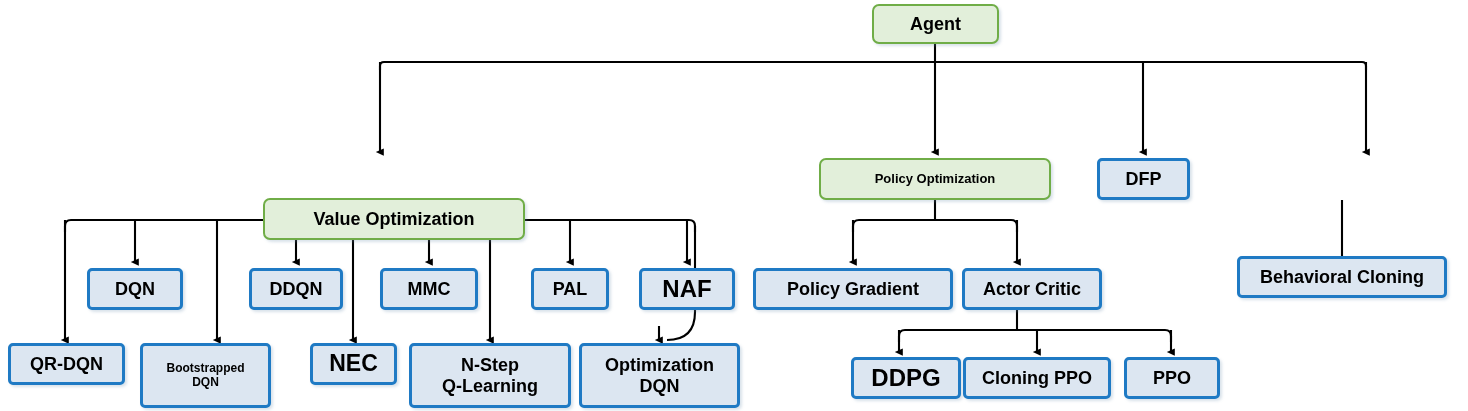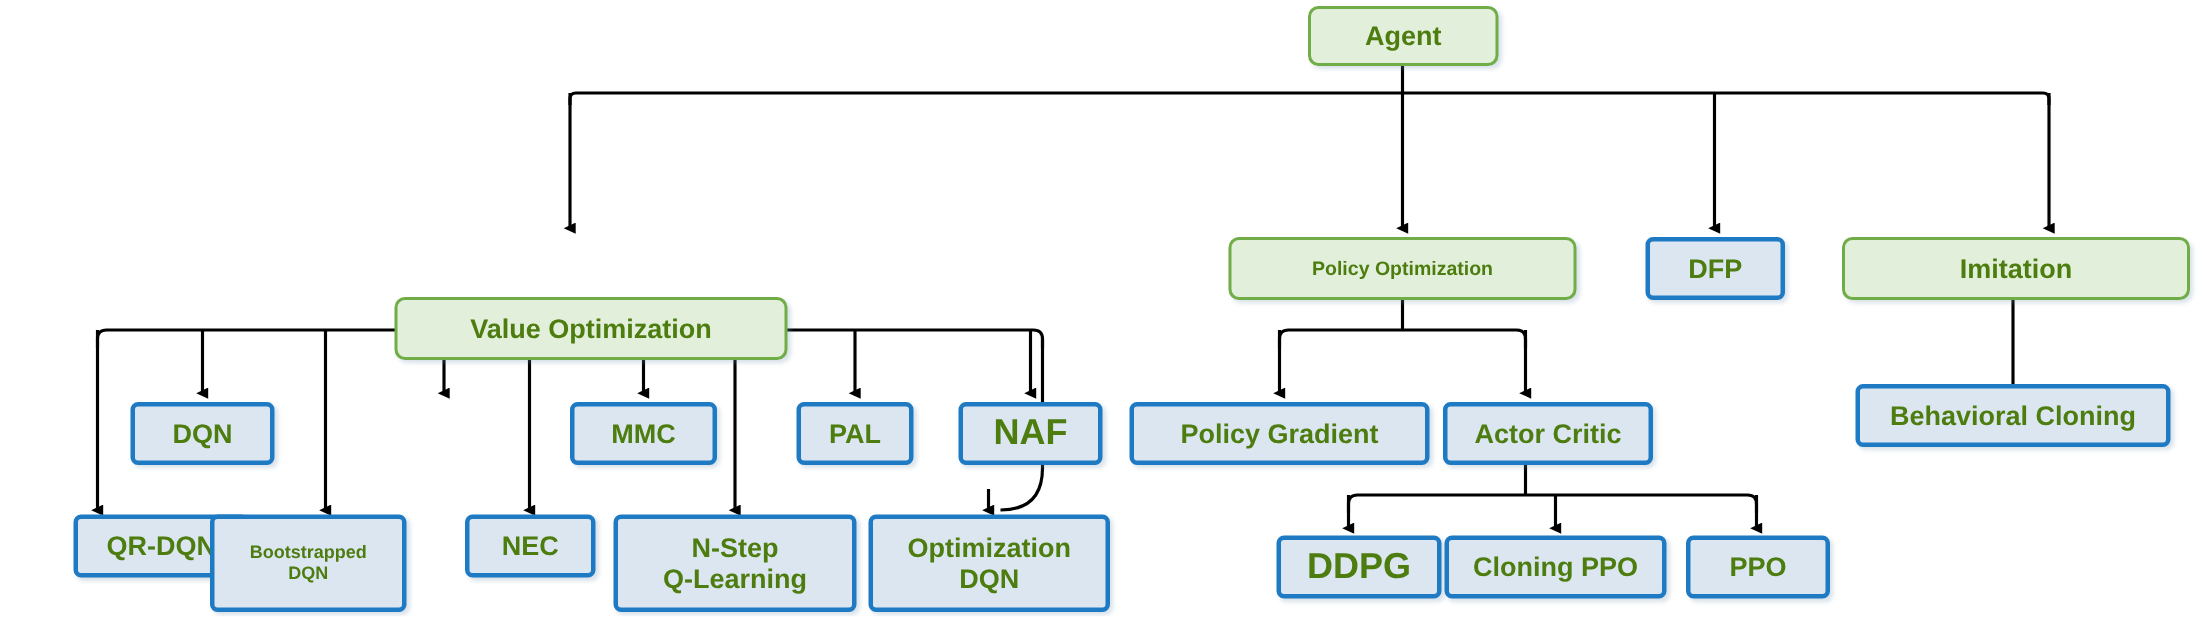--- a/index.html
+++ b/index.html
@@ -23,21 +23,21 @@
     height: 411px;
   }
   .node {
     position: absolute;
     box-sizing: border-box;
     display: flex;
     align-items: center;
     justify-content: center;
     text-align: center;
     font-weight: bold;
-    color: #4d7c0f;
+    color: #000000;
     line-height: 1.12;
     box-shadow: 2px 2px 3px rgba(120,150,180,0.28);
   }
   .node-green {
     background: #e2efda;
     border: 2px solid #70ad47;
     border-radius: 7px;
   }
   .node-blue {
     background: #dce6f1;
@@ -108,26 +108,26 @@
 
   <div class="node node-green" style="left:263px; top:158px; width:262px; height:42px; font-size:18px;margin-top:40px;">
     <span class="node-label">Value Optimization</span>
   </div>
   <div class="node node-green" style="left:819px; top:158px; width:232px; height:42px; font-size:13px;">
     <span class="node-label">Policy Optimization</span>
   </div>
   <div class="node node-blue" style="left:1097px; top:158px; width:93px; height:42px; font-size:18px;">
     <span class="node-label">DFP</span>
   </div>
-  <div class="node node-green" style="left:1228px; top:158px; width:232px; height:42px; font-size:18px;">
-    <span class="node-label">Imitation</span>
-  </div>
 
   <div class="node node-blue" style="left:87px; top:268px; width:96px; height:42px; font-size:18px;">
     <span class="node-label">DQN</span>
+  </div>
+  <div class="node node-blue" style="left:249px; top:268px; width:94px; height:42px; font-size:18px;">
+    <span class="node-label">DDQN</span>
   </div>
   <div class="node node-blue" style="left:380px; top:268px; width:98px; height:42px; font-size:18px;">
     <span class="node-label">MMC</span>
   </div>
   <div class="node node-blue" style="left:531px; top:268px; width:78px; height:42px; font-size:18px;">
     <span class="node-label">PAL</span>
   </div>
   <div class="node node-blue" style="left:639px; top:268px; width:96px; height:42px; font-size:24px;">
     <span class="node-label">NAF</span>
   </div>
@@ -136,28 +136,28 @@
     <span class="node-label">Policy Gradient</span>
   </div>
   <div class="node node-blue" style="left:962px; top:268px; width:140px; height:42px; font-size:18px;">
     <span class="node-label">Actor Critic</span>
   </div>
 
   <div class="node node-blue" style="left:1237px; top:256px; width:210px; height:42px; font-size:18px;">
     <span class="node-label">Behavioral Cloning</span>
   </div>
 
-  <div class="node node-blue" style="left:8px; top:343px; width:117px; height:42px; font-size:18px;margin-left:41px;">
+  <div class="node node-blue" style="left:8px; top:343px; width:117px; height:42px; font-size:18px;">
     <span class="node-label">QR-DQN</span>
   </div>
   <div class="node node-blue" style="left:140px; top:343px; width:131px; height:65px; font-size:12px;">
     <span class="node-label">Bootstrapped
 DQN</span>
   </div>
-  <div class="node node-blue" style="left:310px; top:343px; width:87px; height:42px; font-size:18px;">
+  <div class="node node-blue" style="left:310px; top:343px; width:87px; height:42px; font-size:23px;">
     <span class="node-label">NEC</span>
   </div>
   <div class="node node-blue" style="left:409px; top:343px; width:162px; height:65px; font-size:18px;">
     <span class="node-label">N-Step
 Q-Learning</span>
   </div>
   <div class="node node-blue" style="left:579px; top:343px; width:161px; height:65px; font-size:18px;">
     <span class="node-label">Optimization
 DQN</span>
   </div>

